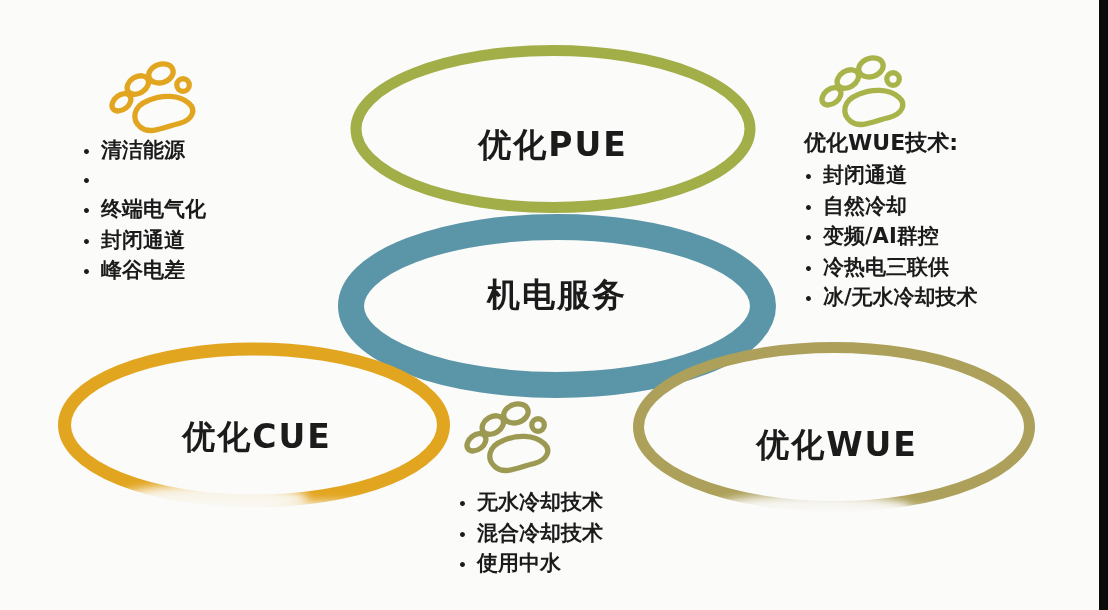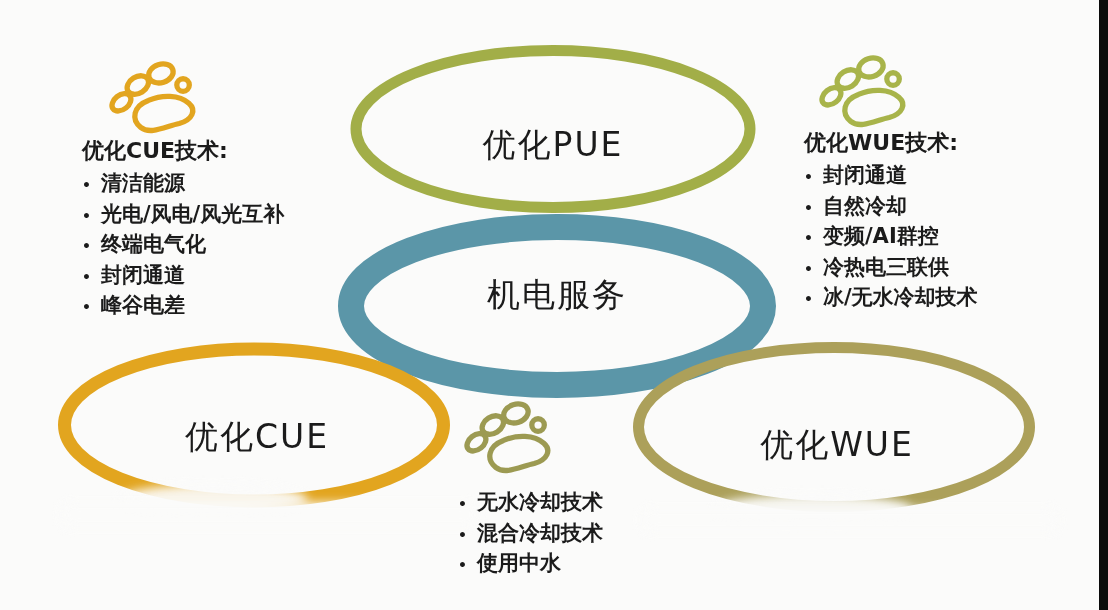--- a/index.html
+++ b/index.html
@@ -21,21 +21,21 @@
   .ring-khaki{stroke:var(--khaki); stroke-width:11px;}
 
   .fade-patch{position:absolute; background:var(--bg); filter:blur(5px); border-radius:50%; opacity:.92;}
   .fade-gold{left:118px; top:484px; width:190px; height:30px;}
   .fade-gold-2{left:60px; top:502px; width:420px; height:26px; border-radius:12px;}
   .fade-khaki{left:712px; top:494px; width:200px; height:30px;}
   .fade-khaki-2{left:640px; top:508px; width:420px; height:24px; border-radius:12px;}
 
   .ellipse-label{
     position:absolute; width:400px; text-align:center;
-    font-size:33px; font-weight:400; letter-spacing:2px; line-height:36px;
+    font-size:33px; font-weight:700; letter-spacing:2px; line-height:36px;
   }
   .label-pue{left:353px; top:127px;}
   .label-hub{left:357px; top:277px;}
   .label-cue{left:57px;  top:419px;}
   .label-wue{left:637px; top:427px;}
 
   .paw{position:absolute;}
   .paw-gold-pos {left:106px; top:60px;}
   .paw-green-pos{left:816px; top:54px;}
   .paw-khaki-pos{left:461px; top:400px;}
@@ -95,29 +95,27 @@
 
   <svg class="paw paw-khaki paw-khaki-pos" width="106" height="77" viewBox="0 0 110 80">
     <ellipse cx="16" cy="44" rx="11" ry="7.5" transform="rotate(-38 16 44)"></ellipse>
     <ellipse cx="33" cy="26" rx="12" ry="8.5" transform="rotate(-32 33 26)"></ellipse>
     <ellipse cx="57" cy="14" rx="13" ry="9.5" transform="rotate(-18 57 14)"></ellipse>
     <circle cx="80" cy="26" r="6.5"></circle>
     <path d="M 36 70 C 26 62 28 48 44 42 C 58 36 76 36 86 45 C 94 52 90 62 76 66 C 62 69 46 78 36 70 Z"></path>
   </svg>
 
   <div class="tech-list list-cue">
-    <div class="title">优化CUE技术:</div>
     <ul>
       <li>
           <span class="bullet">•</span>
           <span>清洁能源</span>
         </li>
       <li>
           <span class="bullet">•</span>
-          <span>光电/风电/风光互补</span>
         </li>
       <li>
           <span class="bullet">•</span>
           <span>终端电气化</span>
         </li>
       <li>
           <span class="bullet">•</span>
           <span>封闭通道</span>
         </li>
       <li>

